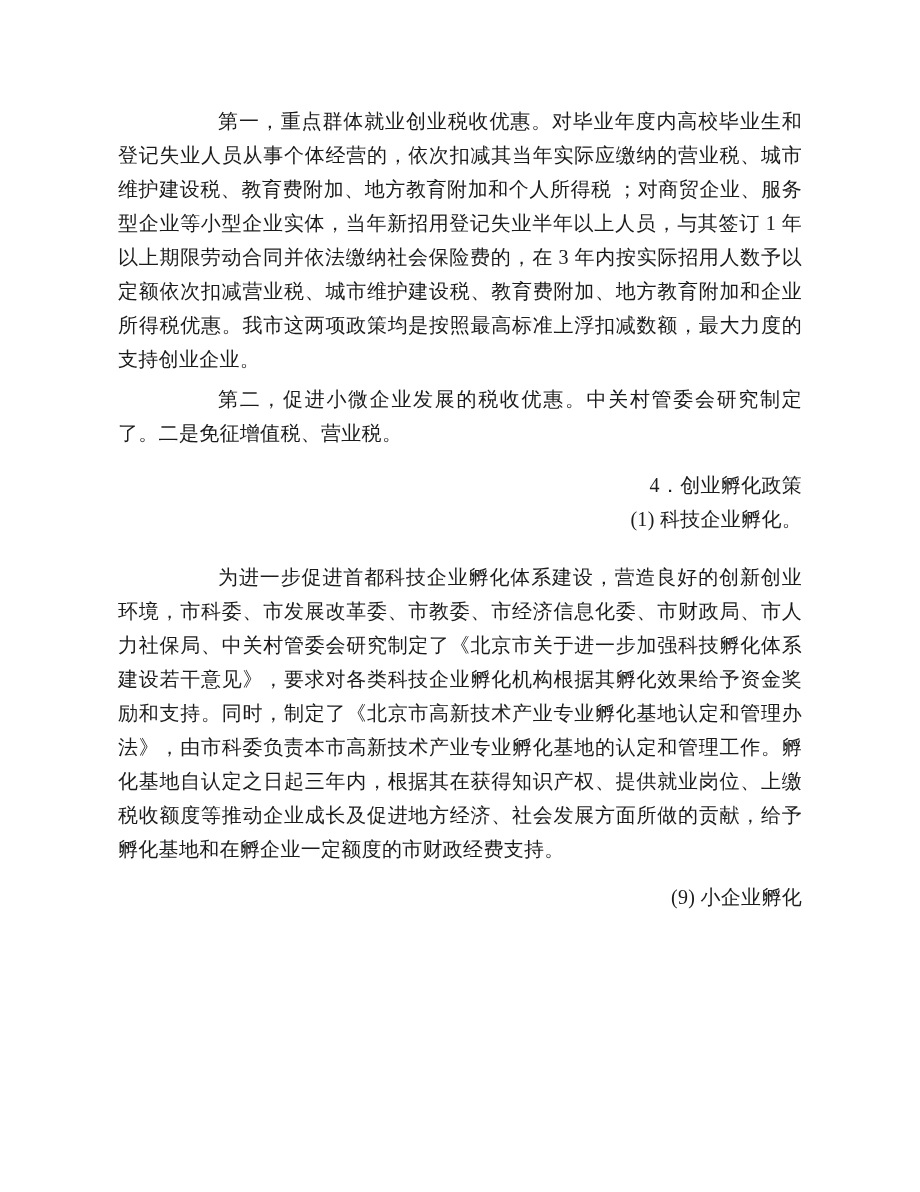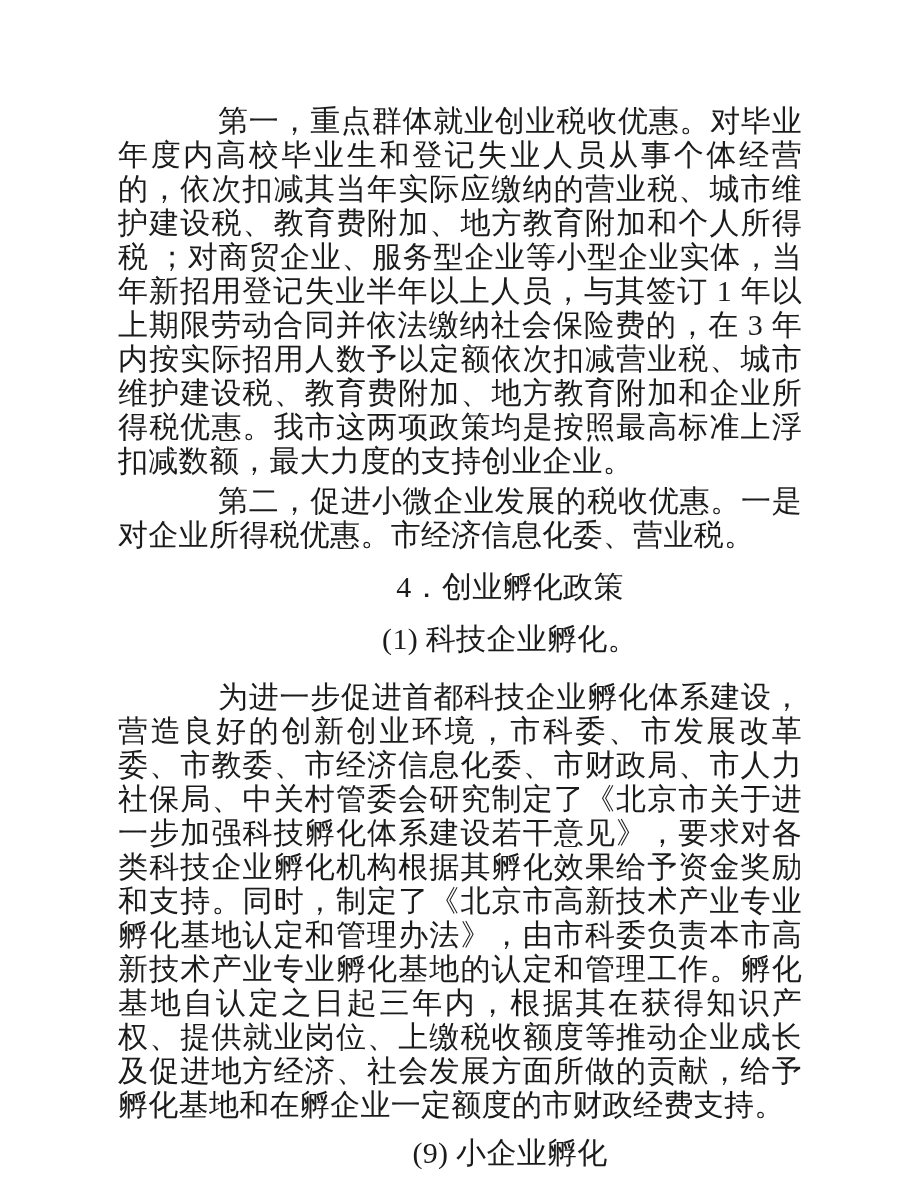--- a/index.html
+++ b/index.html
@@ -15,49 +15,49 @@
   }
   .page {
     box-sizing: border-box;
     width: 920px;
     height: 1192px;
     background: #ffffff;
     padding: 104px 118px 0 118px;
   }
   .doc-text {
     color: #1b1b1b;
-    font-size: 30px;
+    font-size: 20px;
     line-height: 34px;
     letter-spacing: 0.3px;
   }
   p.body-para {
     margin: 0;
     text-align: justify;
     text-justify: inter-ideograph;
     text-indent: 100px;
   }
   p.para-2 { margin-top: 6px; }
   p.heading-line {
     margin: 0;
-    text-align: center;
+    text-align: right;
     text-indent: 100px;
     white-space: nowrap;
   }
   p.heading-4   { margin-top: 18px; }
-  p.sub-1       { margin-top: 18px; }
+  p.sub-1       { margin-top: 0; }
   p.body-para-3 { margin-top: 24px; }
   p.sub-2       { margin-top: 14px; }
 </style>
 </head>
 <body>
 
 <div class="page">
   <p class="doc-text body-para para-1">第一，重点群体就业创业税收优惠。对毕业年度内高校毕业生和登记失业人员从事个体经营的，依次扣减其当年实际应缴纳的营业税、城市维护建设税、教育费附加、地方教育附加和个人所得税 ；对商贸企业、服务型企业等小型企业实体，当年新招用登记失业半年以上人员，与其签订 1 年以上期限劳动合同并依法缴纳社会保险费的，在 3 年内按实际招用人数予以定额依次扣减营业税、城市维护建设税、教育费附加、地方教育附加和企业所得税优惠。我市这两项政策均是按照最高标准上浮扣减数额，最大力度的支持创业企业。</p>
 
-  <p class="doc-text body-para para-2">第二，促进小微企业发展的税收优惠。一是对企业所得税优惠。市经济信息化委、营业税。</p>
+  <p class="doc-text body-para para-2">第二，促进小微企业发展的税收优惠。中关村管委会研究制定了。二是免征增值税、营业税。</p>
 
   <p class="doc-text heading-line heading-4">4．创业孵化政策</p>
 
   <p class="doc-text heading-line sub-1">(1) 科技企业孵化。</p>
 
   <p class="doc-text body-para body-para-3">为进一步促进首都科技企业孵化体系建设，营造良好的创新创业环境，市科委、市发展改革委、市教委、市经济信息化委、市财政局、市人力社保局、中关村管委会研究制定了《北京市关于进一步加强科技孵化体系建设若干意见》，要求对各类科技企业孵化机构根据其孵化效果给予资金奖励和支持。同时，制定了《北京市高新技术产业专业孵化基地认定和管理办法》，由市科委负责本市高新技术产业专业孵化基地的认定和管理工作。孵化基地自认定之日起三年内，根据其在获得知识产权、提供就业岗位、上缴税收额度等推动企业成长及促进地方经济、社会发展方面所做的贡献，给予孵化基地和在孵企业一定额度的市财政经费支持。</p>
 
   <p class="doc-text heading-line sub-2">(9) 小企业孵化</p>
 </div>
 

